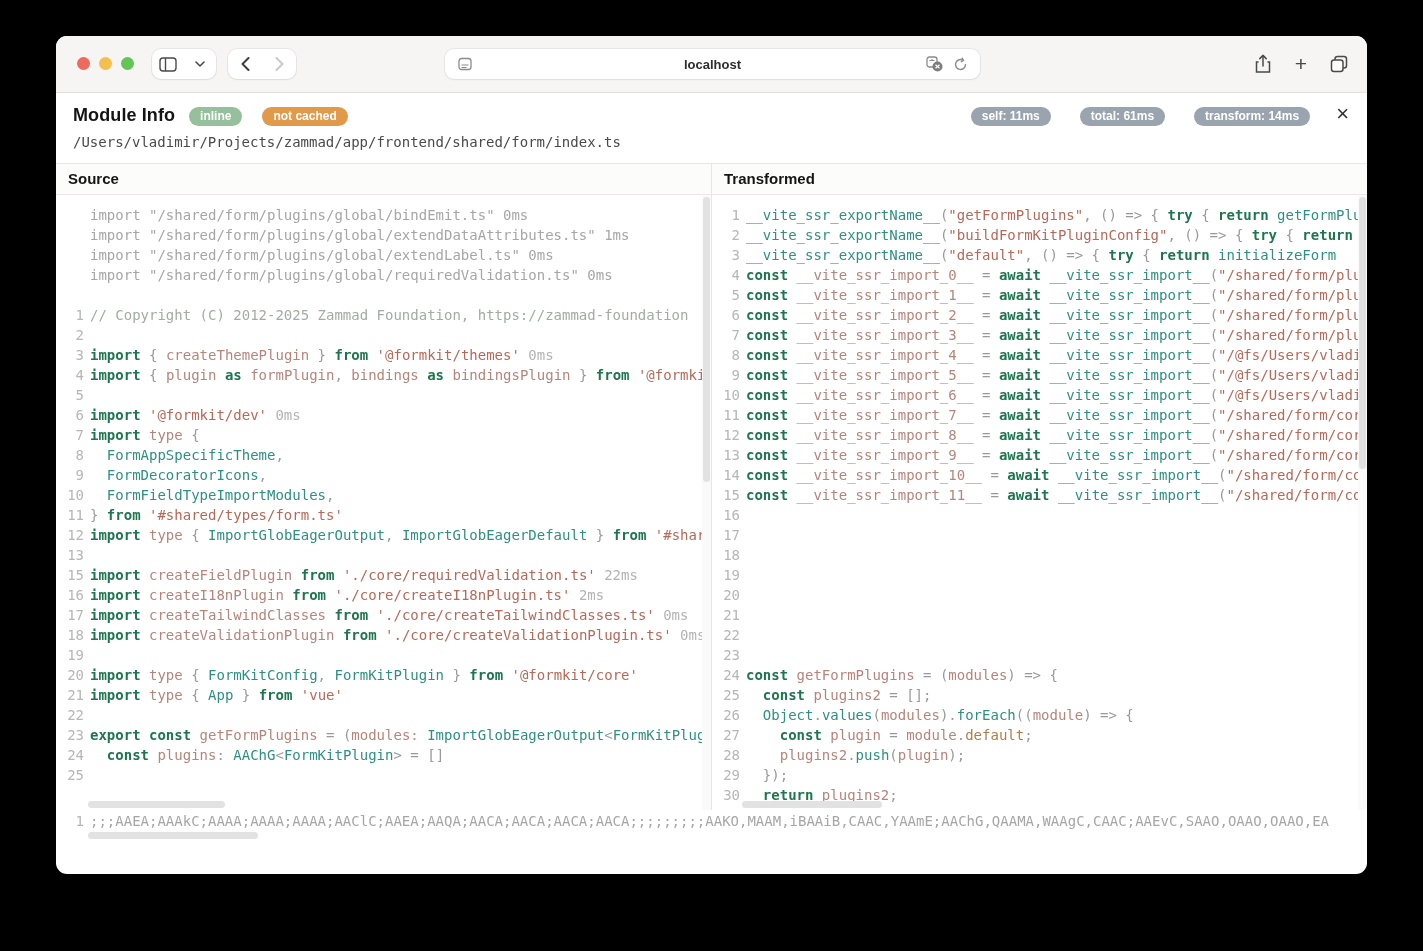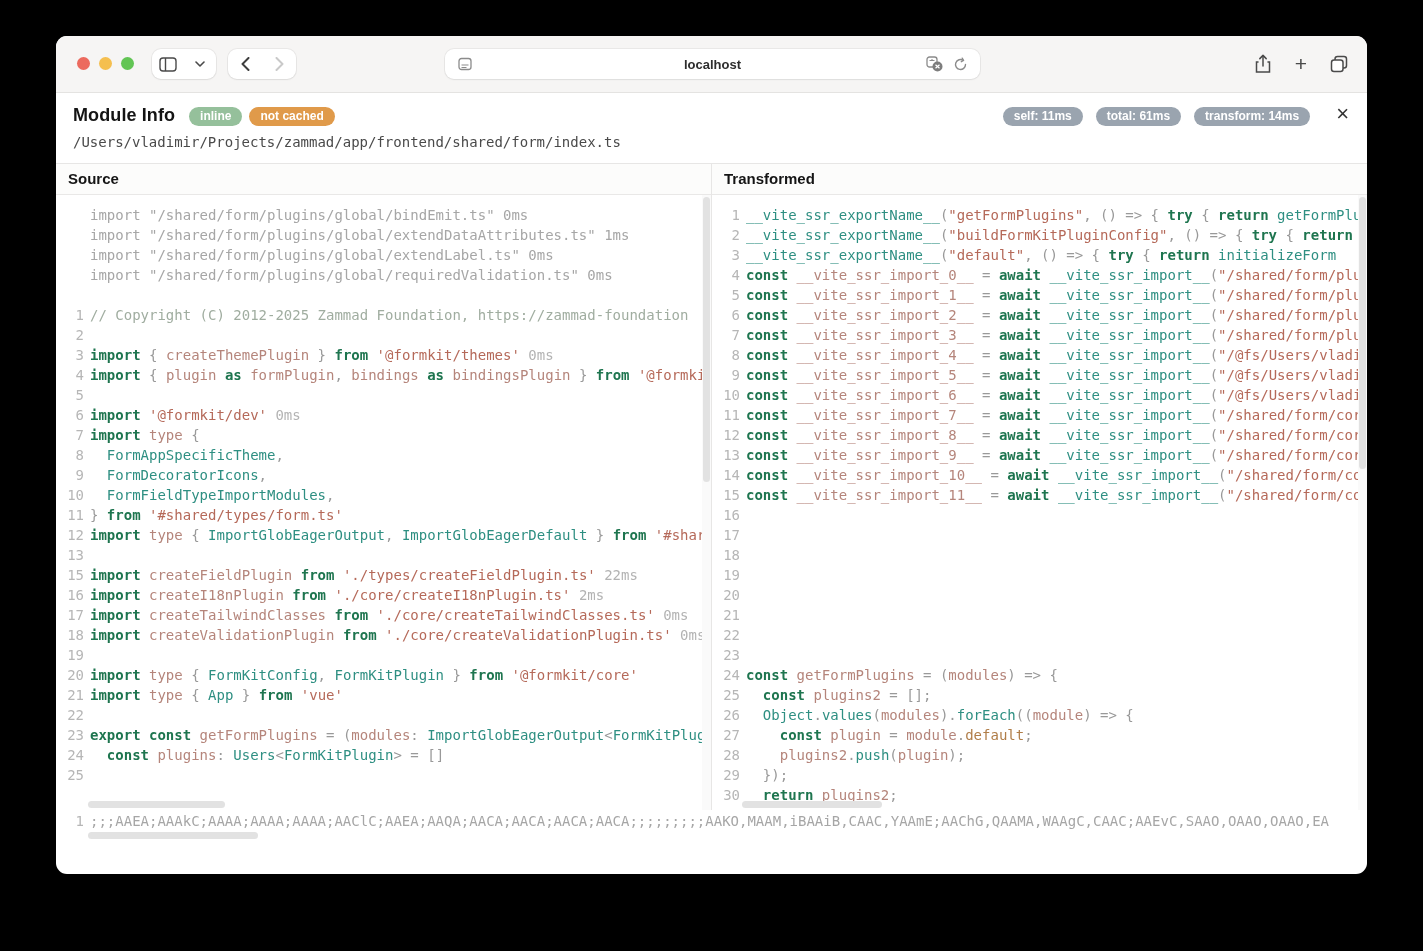--- a/index.html
+++ b/index.html
@@ -21,24 +21,24 @@
   .url-text{position:absolute;left:0;right:0;text-align:center;font-size:13px;color:#2d2d2d;font-weight:bold;}
   .url-left{position:absolute;left:12px;top:7px;}
   .url-right{position:absolute;right:12px;top:7px;display:flex;gap:10px;align-items:center;}
   .tb-right{position:absolute;right:18px;top:13px;height:30px;display:flex;gap:18px;align-items:center;}
   .tb-btn{width:20px;height:22px;display:flex;align-items:center;justify-content:center;color:#4a4a4a;}
   .plus-glyph{font-size:21px;color:#4a4a4a;line-height:20px;}
   
   .mod-header{padding:11px 18px 0 17px;background:#fff;}
   .mod-row{display:flex;align-items:center;}
   .mod-title{font-size:18px;font-weight:700;color:#141414;letter-spacing:.1px;}
-  .badges{display:flex;gap:7px;margin-left:14px;margin-top:3px;}
+  .badges{display:flex;gap:20px;margin-left:14px;margin-top:3px;}
   .badge{font-size:12px;font-weight:700;color:#fff;padding:3px 11px;border-radius:999px;line-height:13px;}
   .spacer{flex:1;}
-  .metrics{display:flex;gap:13px;margin-top:2px;}
+  .metrics{display:flex;gap:29px;margin-top:2px;}
   .metric{background:#9aa4af;color:#fff;font-size:12px;font-weight:700;padding:3px 11px;
     border-radius:999px;line-height:13px;}
   .close-x{margin-left:26px;font-size:22px;color:#333;line-height:20px;cursor:default;margin-top:-2px;}
   .mod-path{font-family:"DejaVu Sans Mono",monospace;font-size:14px;color:#4a4a4a;margin-top:8px;
     white-space:nowrap;overflow:hidden;}
   
   .panels{display:flex;border-top:1px solid #e7e6e5;margin-top:13px;}
   .panel{width:655px;background:#fff;}
   .panel + .panel{border-left:1px solid #e7e6e5;}
   .panel-title{height:30px;line-height:30px;padding-left:12px;font-size:15px;font-weight:700;
@@ -189,30 +189,30 @@
           <div class="cl"><span class="ln">4</span><span class="tk-k">import</span><span class="tk-p"> { </span><span class="tk-i">plugin</span><span class="tk-k"> as</span><span class="tk-i"> formPlugin</span><span class="tk-p">, </span><span class="tk-i">bindings</span><span class="tk-k"> as</span><span class="tk-i"> bindingsPlugin</span><span class="tk-p"> } </span><span class="tk-k">from</span><span class="tk-s"> '@formkit/vue'</span></div>
           <div class="cl"><span class="ln">5</span></div>
           <div class="cl"><span class="ln">6</span><span class="tk-k">import</span><span class="tk-s"> '@formkit/dev'</span><span class="tk-m"> 0ms</span></div>
           <div class="cl"><span class="ln">7</span><span class="tk-k">import</span><span class="tk-i"> type</span><span class="tk-p"> {</span></div>
           <div class="cl"><span class="ln">8</span><span class="tk-t">  FormAppSpecificTheme</span><span class="tk-p">,</span></div>
           <div class="cl"><span class="ln">9</span><span class="tk-t">  FormDecoratorIcons</span><span class="tk-p">,</span></div>
           <div class="cl"><span class="ln">10</span><span class="tk-t">  FormFieldTypeImportModules</span><span class="tk-p">,</span></div>
           <div class="cl"><span class="ln">11</span><span class="tk-p">} </span><span class="tk-k">from</span><span class="tk-s"> '#shared/types/form.ts'</span></div>
           <div class="cl"><span class="ln">12</span><span class="tk-k">import</span><span class="tk-i"> type</span><span class="tk-p"> { </span><span class="tk-t">ImportGlobEagerOutput</span><span class="tk-p">, </span><span class="tk-t">ImportGlobEagerDefault</span><span class="tk-p"> } </span><span class="tk-k">from</span><span class="tk-s"> '#shared/types/utils.ts'</span></div>
           <div class="cl"><span class="ln">13</span></div>
-          <div class="cl"><span class="ln">15</span><span class="tk-k">import</span><span class="tk-i"> createFieldPlugin</span><span class="tk-k"> from</span><span class="tk-s"> './types/createFieldPlugin.ts'</span><span class="tk-m"> 22ms</span></div>
+          <div class="cl"><span class="ln">15</span><span class="tk-k">import</span><span class="tk-i"> createFieldPlugin</span><span class="tk-k"> from</span><span class="tk-s"> './core/requiredValidation.ts'</span><span class="tk-m"> 22ms</span></div>
           <div class="cl"><span class="ln">16</span><span class="tk-k">import</span><span class="tk-i"> createI18nPlugin</span><span class="tk-k"> from</span><span class="tk-s"> './core/createI18nPlugin.ts'</span><span class="tk-m"> 2ms</span></div>
           <div class="cl"><span class="ln">17</span><span class="tk-k">import</span><span class="tk-i"> createTailwindClasses</span><span class="tk-k"> from</span><span class="tk-s"> './core/createTailwindClasses.ts'</span><span class="tk-m"> 0ms</span></div>
           <div class="cl"><span class="ln">18</span><span class="tk-k">import</span><span class="tk-i"> createValidationPlugin</span><span class="tk-k"> from</span><span class="tk-s"> './core/createValidationPlugin.ts'</span><span class="tk-m"> 0ms</span></div>
           <div class="cl"><span class="ln">19</span></div>
           <div class="cl"><span class="ln">20</span><span class="tk-k">import</span><span class="tk-i"> type</span><span class="tk-p"> { </span><span class="tk-t">FormKitConfig</span><span class="tk-p">, </span><span class="tk-t">FormKitPlugin</span><span class="tk-p"> } </span><span class="tk-k">from</span><span class="tk-s"> '@formkit/core'</span></div>
           <div class="cl"><span class="ln">21</span><span class="tk-k">import</span><span class="tk-i"> type</span><span class="tk-p"> { </span><span class="tk-t">App</span><span class="tk-p"> } </span><span class="tk-k">from</span><span class="tk-s"> 'vue'</span></div>
           <div class="cl"><span class="ln">22</span></div>
           <div class="cl"><span class="ln">23</span><span class="tk-k">export const</span><span class="tk-i"> getFormPlugins</span><span class="tk-p"> = (</span><span class="tk-i">modules</span><span class="tk-p">: </span><span class="tk-t">ImportGlobEagerOutput</span><span class="tk-p">&lt;</span><span class="tk-t">FormKitPlugin</span></div>
-          <div class="cl"><span class="ln">24</span><span class="tk-k">  const</span><span class="tk-i"> plugins</span><span class="tk-p">: </span><span class="tk-t">Users</span><span class="tk-p">&lt;</span><span class="tk-t">FormKitPlugin</span><span class="tk-p">&gt; = []</span></div>
+          <div class="cl"><span class="ln">24</span><span class="tk-k">  const</span><span class="tk-i"> plugins</span><span class="tk-p">: </span><span class="tk-t">AAChG</span><span class="tk-p">&lt;</span><span class="tk-t">FormKitPlugin</span><span class="tk-p">&gt; = []</span></div>
           <div class="cl"><span class="ln">25</span></div>
           <div class="vtrack">
           <div class="vthumb" style="height:285px"></div>
         </div>
         <div class="hthumb" style="left:32px;width:137px"></div>
       </div>
     </div>
     <div class="panel">
       <div class="panel-title">Transformed</div>
       <div class="code">

